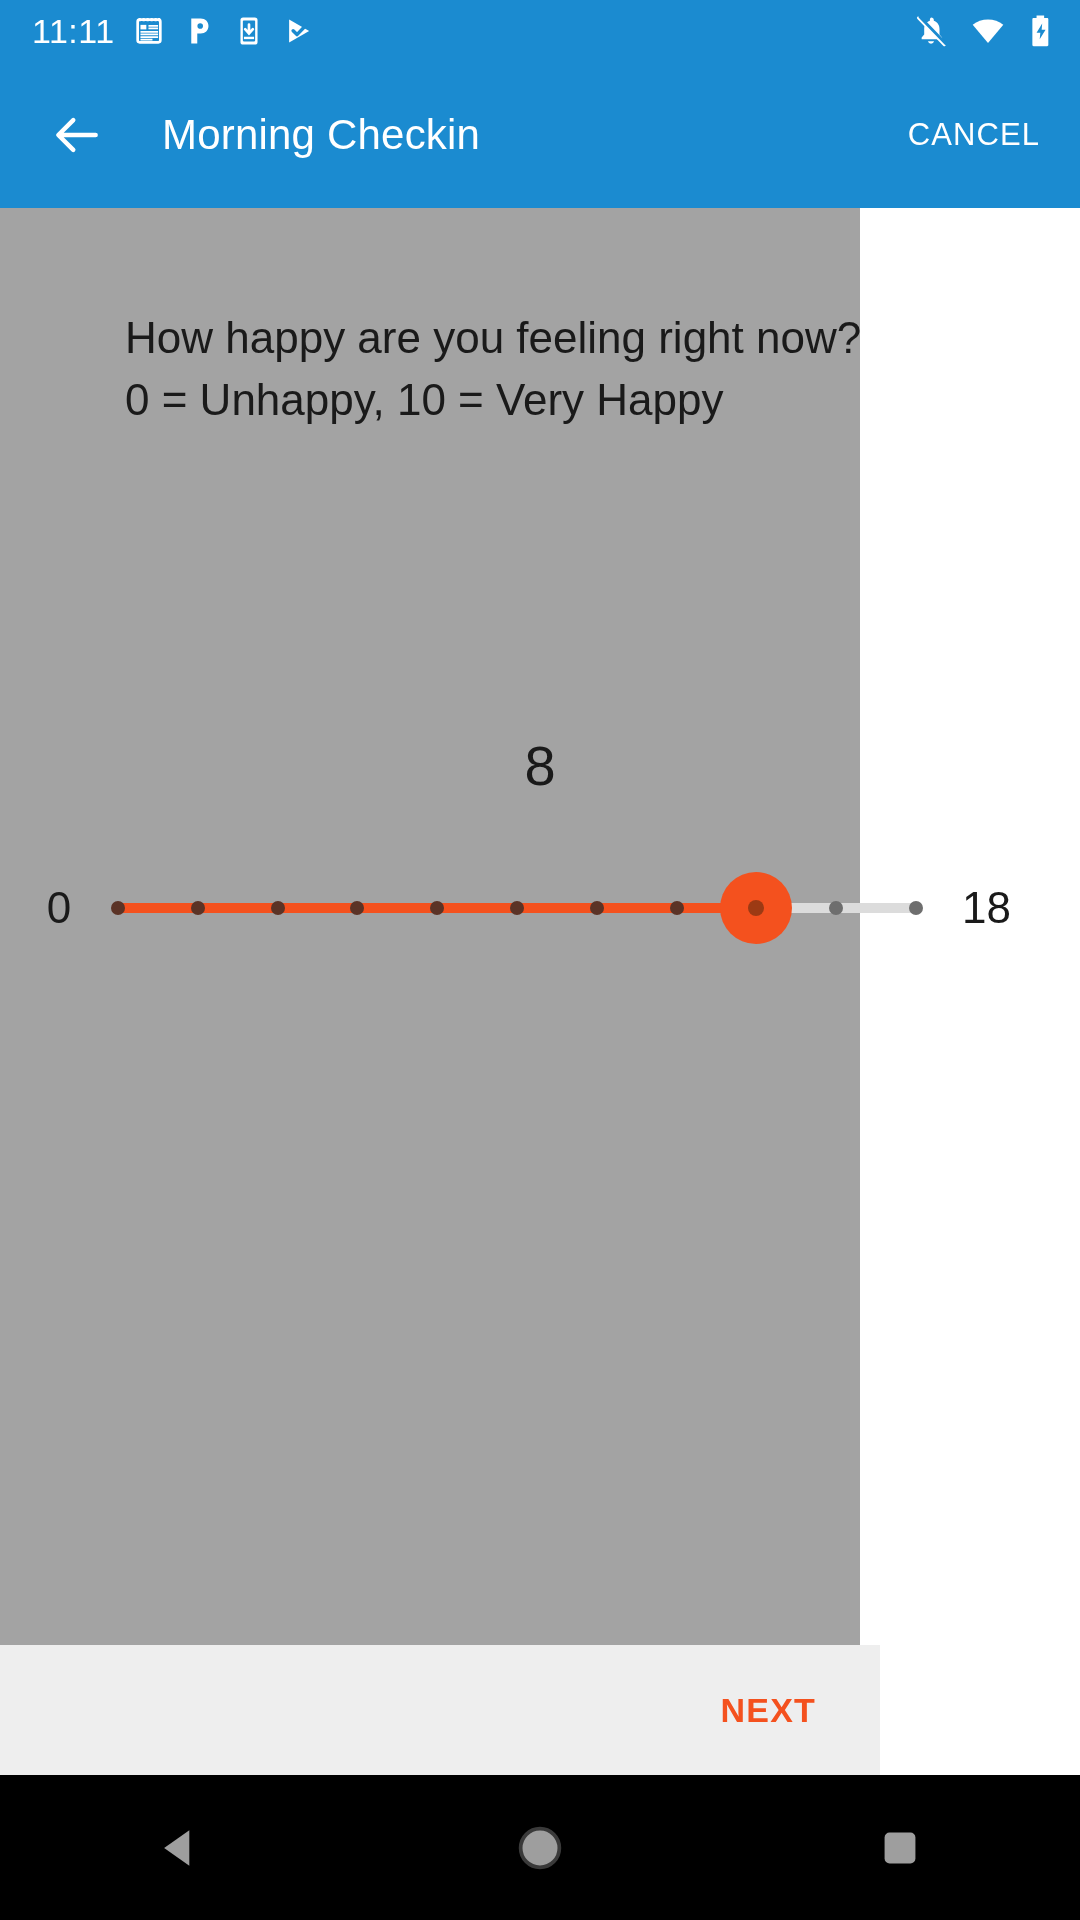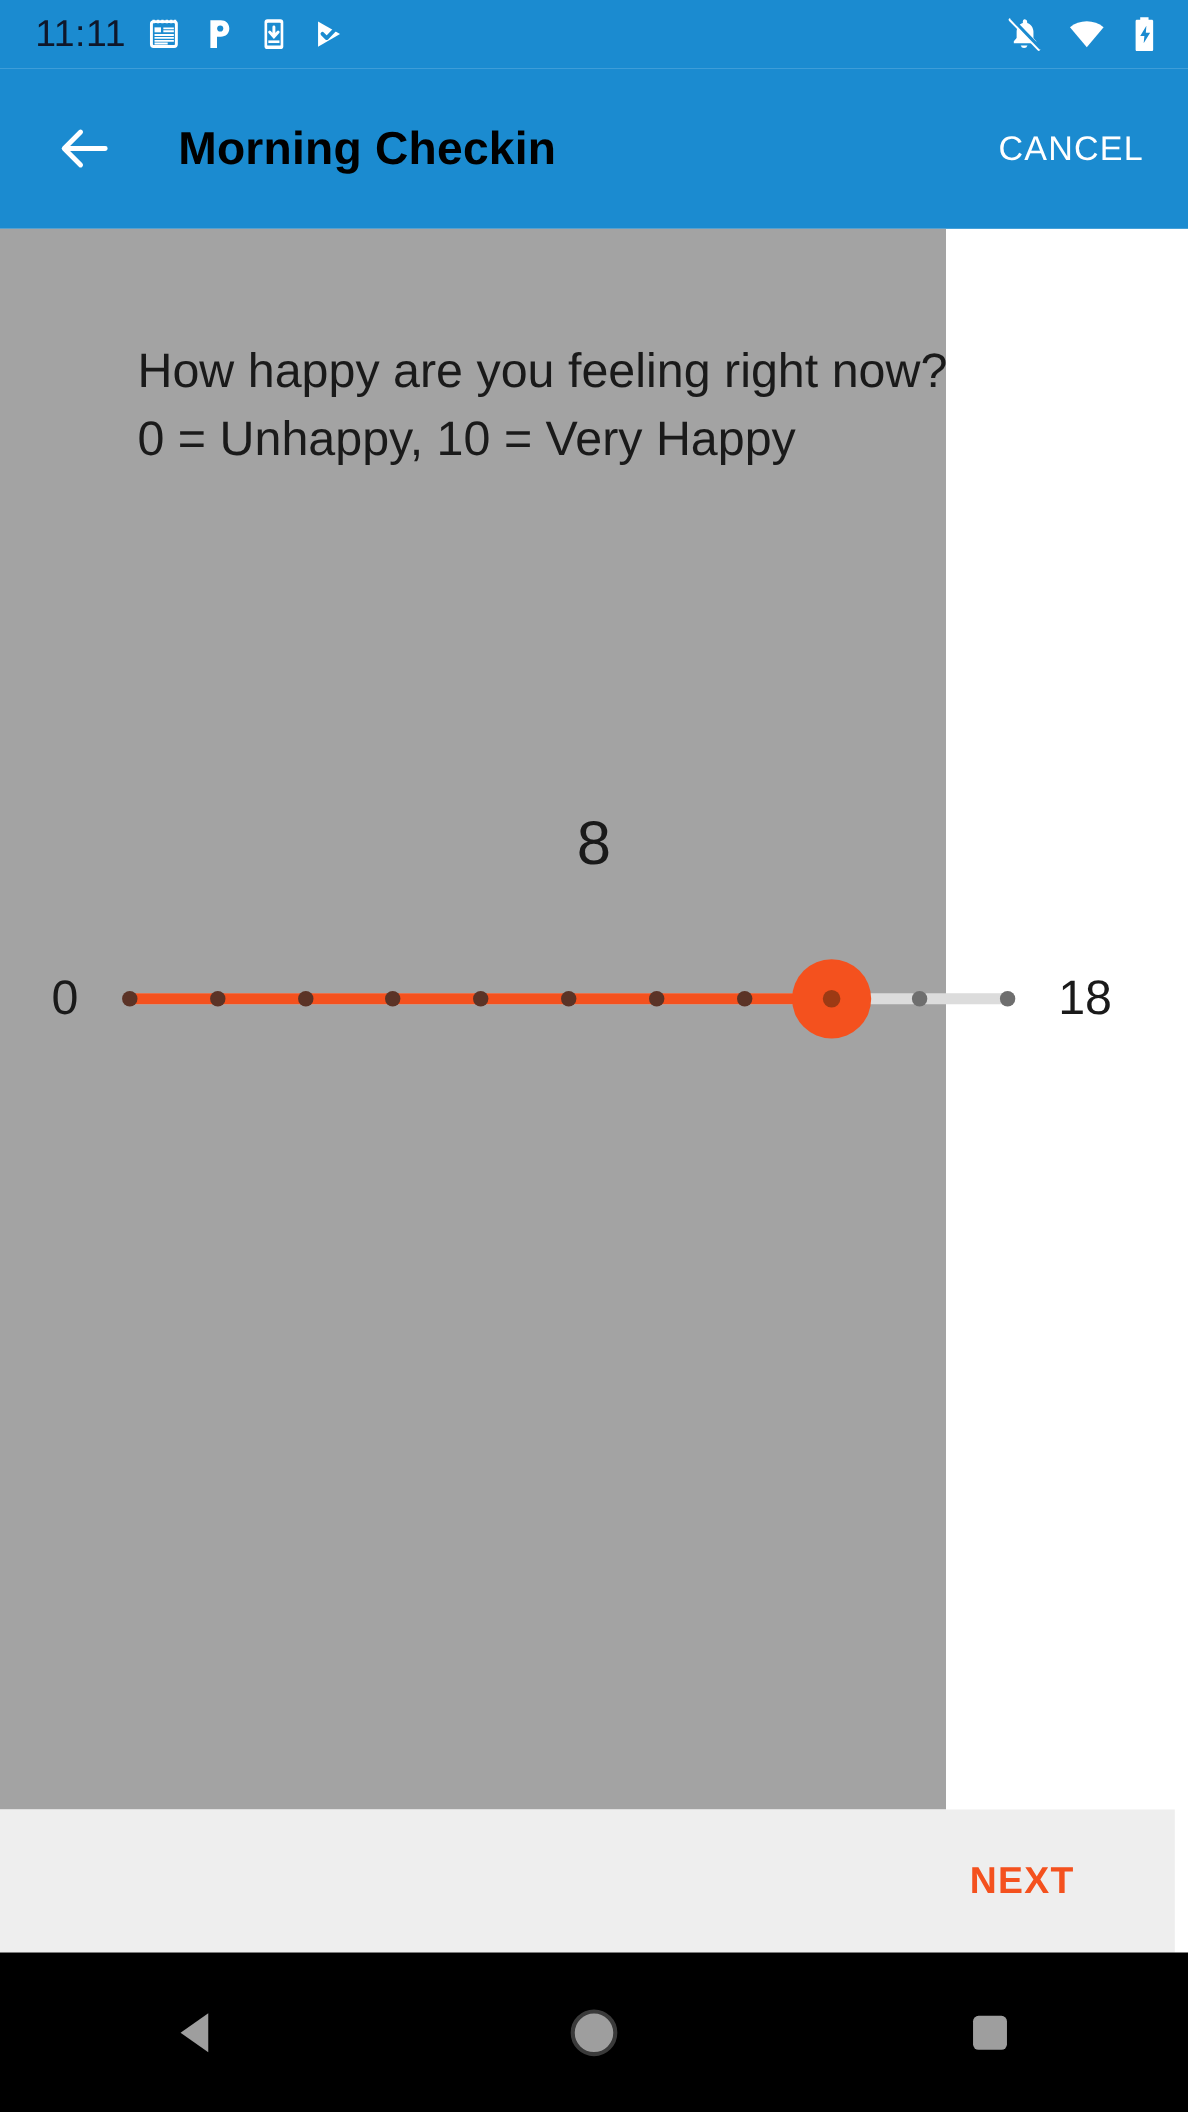--- a/index.html
+++ b/index.html
@@ -27,21 +27,21 @@
     box-sizing: border-box;
     padding: 0 26px 0 32px;
   }
   .status-left {
     display: flex;
     align-items: center;
     gap: 18px;
     flex: 1;
   }
   .status-clock {
-    color: #0f172a;
+    color: #ffffff;
     font-size: 34px;
     font-weight: normal;
     letter-spacing: 0.5px;
     line-height: 1;
   }
   .status-right {
     display: flex;
     align-items: center;
     gap: 22px;
   }
@@ -65,23 +65,23 @@
   .back-btn {
     width: 74px;
     height: 74px;
     display: flex;
     align-items: center;
     justify-content: center;
     cursor: pointer;
     flex: none;
   }
   .app-title {
-    color: #000000;
+    color: #ffffff;
     font-size: 42px;
-    font-weight: bold;
+    font-weight: normal;
     margin-left: 48px;
     white-space: nowrap;
     letter-spacing: 0.2px;
   }
   .cancel-btn {
     margin-left: auto;
     color: #ffffff;
     font-size: 31px;
     font-weight: normal;
     letter-spacing: 1.1px;
@@ -191,28 +191,28 @@
     width: 16px;
     height: 16px;
     border-radius: 50%;
     background: #9c3a14;
   }
 
   
   .action-bar {
     position: absolute;
     top: 1645px; left: 0;
-    width: 1068px;
+    width: 880px;
     height: 130px;
     background: #EEEEEE;
     display: flex;
     align-items: center;
     justify-content: flex-end;
     box-sizing: border-box;
-    padding-right: 77px;
+    padding-right: 50px;
   }
   .next-btn {
     color: #F4511E;
     font-size: 34px;
     font-weight: bold;
     letter-spacing: 1.2px;
     cursor: pointer;
     padding: 16px 14px;
   }
 

